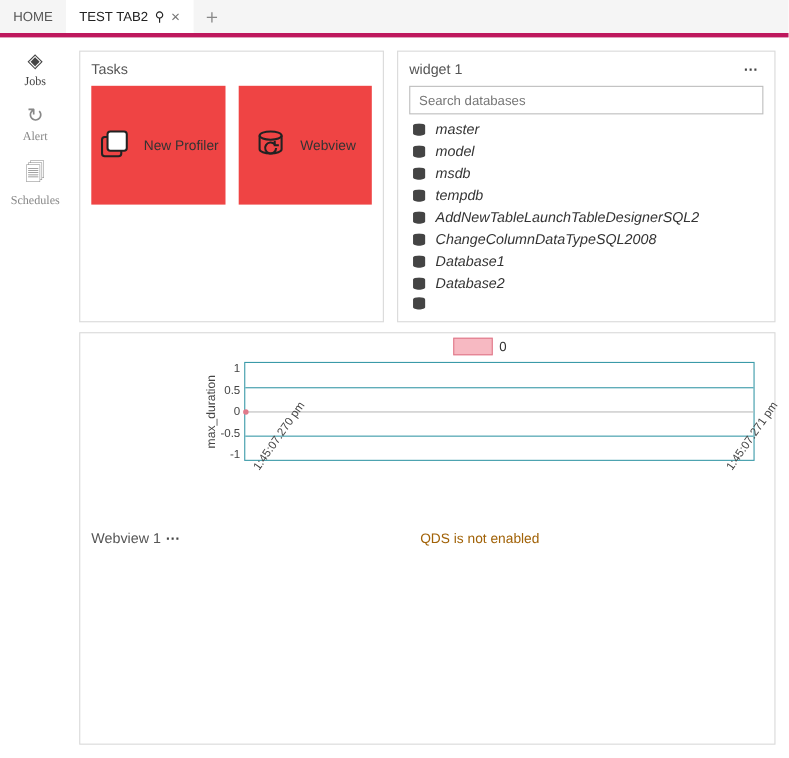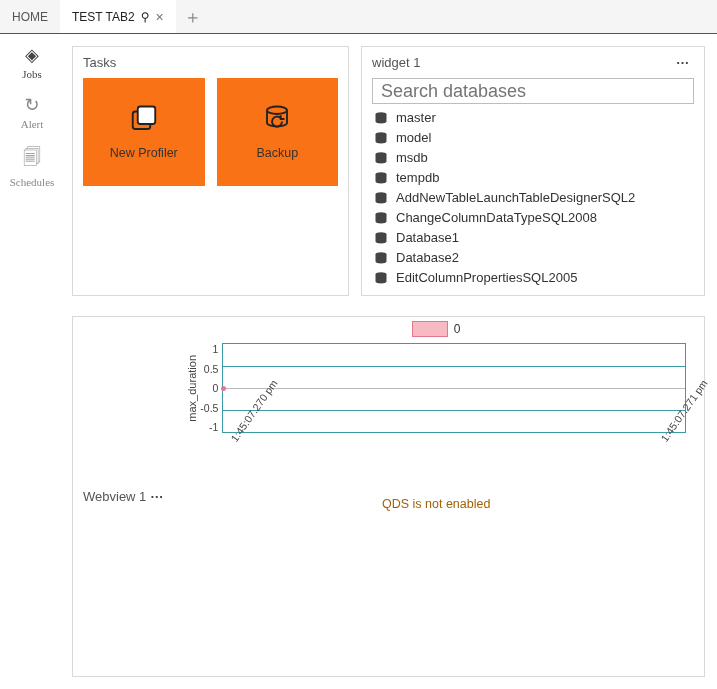--- a/index.html
+++ b/index.html
@@ -1,47 +1,47 @@
 <!DOCTYPE html>
 <html><head>
 <meta charset="utf-8">
 <style>
   * { box-sizing: border-box; }
   html, body { margin:0; padding:0; font-family: "Segoe UI", Arial, sans-serif; font-size:13px; color:#333; background:#fff; }
   .root { width:717px; height:689px; display:flex; flex-direction:column; }
   
-  .tabbar { height:34px; display:flex; align-items:stretch; border-bottom:1px solid #be185d; background:#f5f5f5; }
+  .tabbar { height:34px; display:flex; align-items:stretch; border-bottom:4px solid #be185d; background:#f5f5f5; }
   .tab { padding:0 12px; display:flex; align-items:center; gap:6px; font-size:12px; color:#555; background:#f5f5f5; cursor:pointer; }
   .tab.active { background:#fff; color:#222;text-align:center; }
   .tab-close { font-size:14px; color:#777; }
   .tab-add { width:34px; display:flex; align-items:center; justify-content:center; font-size:18px; color:#888; cursor:pointer; }
   
   .body { flex:1; display:flex; }
   .rail { width:64px; display:flex; flex-direction:column; align-items:center; padding-top:10px; gap:14px; }
   .rail-item { width:64px; display:flex; flex-direction:column; align-items:center; gap:2px; cursor:pointer; color:#444; }
   .rail-item .ico { font-size:18px; }
   .rail-item .lbl { font-size:11px;font-family:Liberation Serif, serif; }
   .rail-item.dim { color:#888; }
-  .main { flex:1; padding:12px 12px 12px 8px; display:flex; flex-direction:column; gap:20px; overflow:hidden; }
+  .main { flex:1; padding:12px 12px 12px 8px; display:flex; flex-direction:column; gap:9px; overflow:hidden; }
   .row1 { display:flex; gap:12px; }
   .panel { border:1px solid #d9d9d9; background:#fff; }
   .panel-h { padding:8px 10px; font-size:13px; color:#555; display:flex; align-items:center; justify-content:space-between; }
   .more { width:22px; text-align:center; color:#444; cursor:pointer; letter-spacing:1px; font-weight:bold; }
   
   .tasks { width:277px; }
   .tasks-grid { padding:0 10px 14px 10px; display:grid; grid-template-columns:1fr 1fr; gap:12px; position:relative; }
-  .tile { background:#f97316; height:108px; display:flex; flex-direction:column; align-items:center; justify-content:center; gap:12px; cursor:pointer; }
+  .tile { background:#ef4444; height:108px; display:flex; flex-direction:row; align-items:center; justify-content:center; gap:12px; cursor:pointer; }
   .tile svg { width:30px; height:30px; }
   .tile .tl { font-size:12.5px; color:#333; }
   
   .widget2 { flex:1; }
   .search { margin:0 10px 6px 10px; }
-  .search input { width:100%; height:26px; border:1px solid #bdbdbd; padding:0 8px; font-size:18px; color:#555; outline:none; }
+  .search input { width:100%; height:26px; border:1px solid #bdbdbd; padding:0 8px; font-size:12px; color:#555; outline:none; }
   .dblist { padding:0 10px 10px 12px; display:flex; flex-direction:column; gap:5px; }
-  .dbitem { display:flex; align-items:center; gap:8px; font-size:13px; color:#333; white-space:nowrap; overflow:hidden; text-overflow:ellipsis; cursor:pointer; }
+  .dbitem { display:flex; align-items:center; gap:8px; font-size:13px; color:#333; white-space:nowrap; overflow:hidden; text-overflow:ellipsis; cursor:pointer;font-style:italic; }
   .dbitem svg { width:14px; height:12px; flex:none; }
   
   .webview { flex:1; display:flex; flex-direction:row; }
   .chartwrap { flex:1; padding:4px 18px 10px 8px; display:flex; flex-direction:column; }
   .legend { display:flex; justify-content:center; align-items:center; gap:6px; margin-bottom:6px; }
   .legend .swatch { width:36px; height:16px; background:#f7b9c2; border:1px solid #e07a8b; }
   .legend .lt { font-size:12px; }
   .plot { display:flex; align-items:flex-start; }
   .ylabel { writing-mode:vertical-rl; transform:rotate(180deg); font-size:11px; color:#444; align-self:center; margin-right:2px; }
   .yticks { display:flex; flex-direction:column; justify-content:space-between; height:90px; font-size:10.5px; color:#444; text-align:right; padding-right:4px; }
@@ -101,21 +101,21 @@
                 </svg>
               <span class="tl">New Profiler</span>
             </div>
             <div class="tile">
               <svg viewBox="0 0 24 24">
                   <ellipse cx="12" cy="5" rx="8" ry="3" fill="none" stroke="#222" stroke-width="1.5"></ellipse>
                   <path d="M4 5v10c0 1.7 3.6 3 8 3s8-1.3 8-3V5" fill="none" stroke="#222" stroke-width="1.5"></path>
                   <path d="M16 14a4 4 0 1 1-1-2.6" fill="none" stroke="#222" stroke-width="1.5"></path>
                   <polyline points="15,9 15,12 18,12" fill="none" stroke="#222" stroke-width="1.5"></polyline>
                 </svg>
-              <span class="tl">Backup</span>
+              <span class="tl">Webview</span>
             </div>
           </div>
         </div>
 
         <div class="panel widget2">
           <div class="panel-h">
             <span>widget 1</span>
             <span class="more">⋯</span>
           </div>
           <div class="search">
@@ -176,21 +176,20 @@
                   <ellipse cx="7" cy="2.2" rx="5.5" ry="2" fill="#444"></ellipse>
                   <path d="M1.5 2.2v7.2c0 1.1 2.5 2 5.5 2s5.5-.9 5.5-2V2.2" fill="#444"></path>
                 </svg>
                 <span>Database2</span>
               </div>
             <div class="dbitem">
                 <svg viewBox="0 0 14 12">
                   <ellipse cx="7" cy="2.2" rx="5.5" ry="2" fill="#444"></ellipse>
                   <path d="M1.5 2.2v7.2c0 1.1 2.5 2 5.5 2s5.5-.9 5.5-2V2.2" fill="#444"></path>
                 </svg>
-                <span>EditColumnPropertiesSQL2005</span>
               </div>
           </div>
         </div>
       </div>
 
       <div class="panel webview">
         <div class="panel-h">
           <span>Webview 1</span>
           <span class="more">⋯</span>
         </div>

